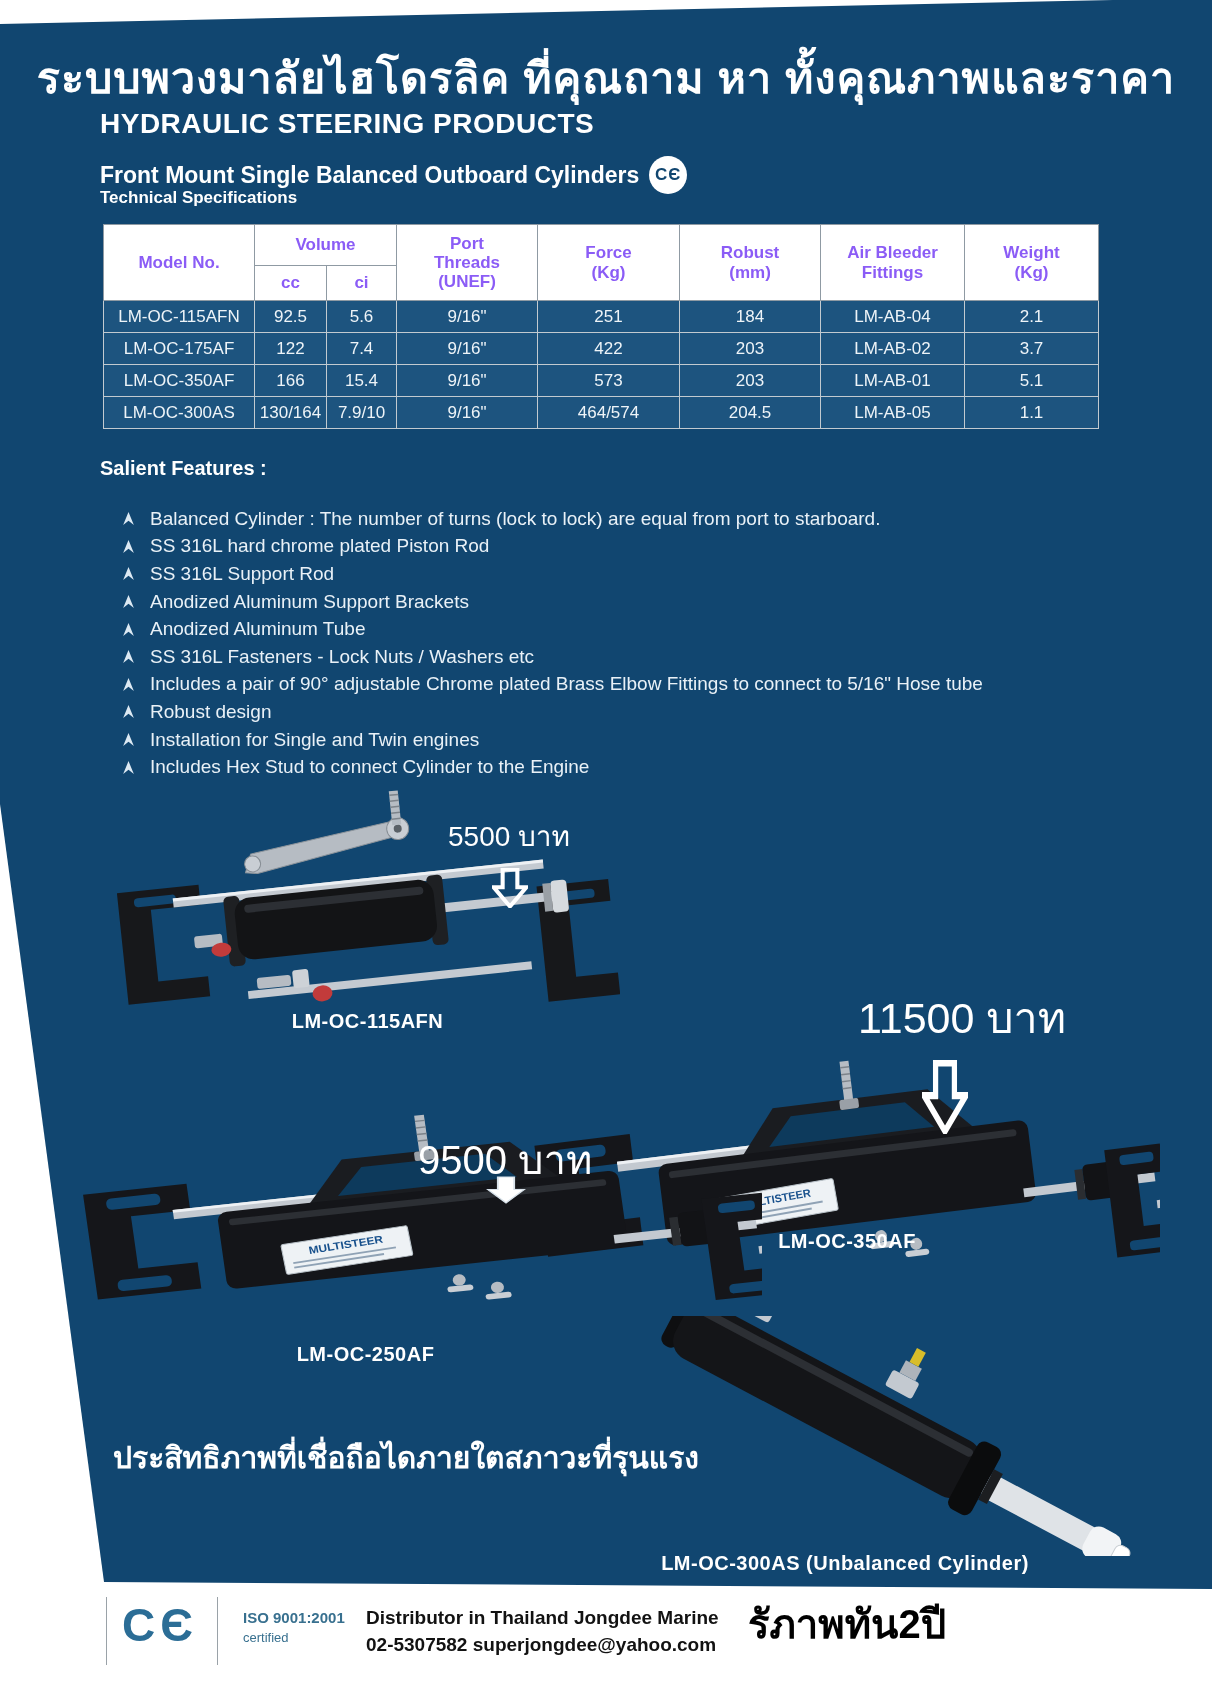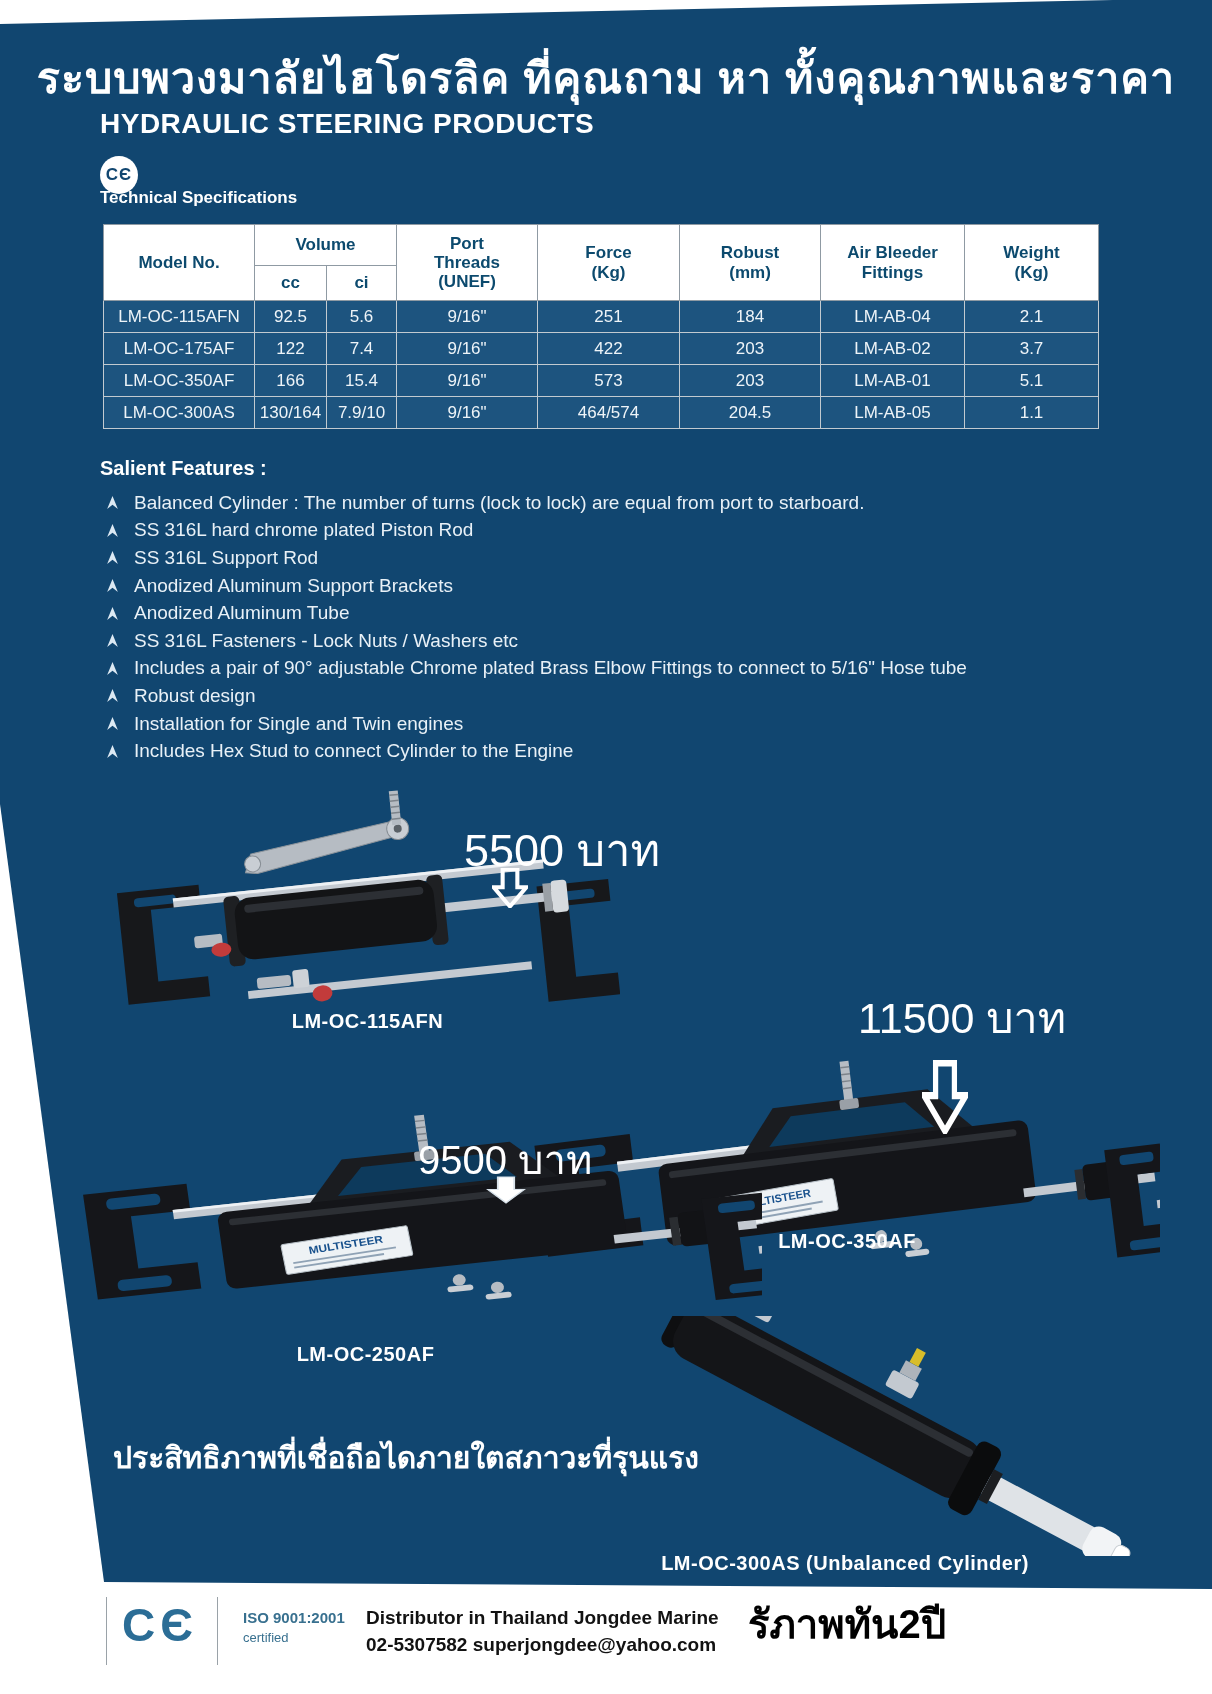--- a/index.html
+++ b/index.html
@@ -9,32 +9,32 @@
         clip-path:polygon(0px 24px,1113px 0px,1212px 0px,1212px 1589px,104px 1582px,0px 804px);}
   .abs{position:absolute;}
   .thai-title{left:0;width:1212px;top:44px;text-align:center;font-size:43px;font-weight:700;color:#fff;letter-spacing:1px;}
   .heading{left:100px;top:108px;font-size:28px;font-weight:700;color:#fff;letter-spacing:.5px;}
   .subrow{left:100px;top:156px;display:flex;align-items:center;gap:10px;}
   .subheading{font-size:23px;font-weight:700;color:#fff;}
   .ce-circle{width:38px;height:38px;border-radius:50%;background:#fff;display:flex;align-items:center;justify-content:center;
              color:#114670;font-weight:700;font-size:17px;letter-spacing:1px;}
   .tech-title{left:100px;top:188px;font-size:17px;font-weight:700;color:#fff;}
   table.spec{position:absolute;left:103px;top:224px;width:995px;border-collapse:collapse;table-layout:fixed;}
-  table.spec th{background:#ffffff;color:#0c4a6e;font-weight:700;font-size:17px;border:1px solid #8f9aa3;
+  table.spec th{background:#ffffff;color:#8b5cf6;font-weight:700;font-size:17px;border:1px solid #8f9aa3;
                 white-space:pre-line;line-height:1.12;padding:2px 0;vertical-align:middle;text-align:center;}
   table.spec td{background:#1d547f;color:#eef4f8;font-size:17px;text-align:center;border:1px solid #c2cad0;
                 height:31px;padding:0;}
   tr.hrow1 th{height:36px;}
   tr.hrow2 th{height:30px;}
   .features-title{left:100px;top:448px;font-size:20px;font-weight:700;color:#fff;margin-top:9px;}
-  .features{left:106px;top:489px;list-style:none;margin:0;padding:0;}
+  .features{left:106px;top:489px;list-style:none;margin:16px;padding:0;}
   .features li{height:27.6px;display:flex;align-items:center;gap:15px;color:#e9f1f7;font-size:19px;}
   .dart{flex:0 0 13px;}
   .price{color:#fff;font-weight:400;white-space:nowrap;}
-  .p1{left:464px;top:814px;font-size:45px;}
+  .p1{left:448px;top:814px;font-size:28px;}
   .p2{left:858px;top:984px;font-size:43px;}
   .p3{left:418px;top:1128px;font-size:40px;}
   .model-label{color:#fff;font-weight:700;font-size:20px;text-align:center;letter-spacing:.5px;white-space:nowrap;}
   .l1{left:285px;top:1010px;width:165px;}
   .l2{left:772px;top:1230px;width:150px;}
   .l3{left:293px;top:1343px;width:145px;}
   .l4{left:650px;top:1552px;width:390px;}
   .tagline{left:113px;top:1434px;font-size:30px;color:#fff;font-weight:600;}
   .sep{width:1px;background:#9aa2a8;height:68px;top:1597px;}
   .ce-footer{left:122px;top:1598px;font-size:46px;font-weight:700;color:#2b6d96;letter-spacing:5px;}
@@ -48,20 +48,21 @@
 <body>
 
 <div class="page">
 
   <div class="blue-panel"></div>
 
   <div class="abs thai-title">ระบบพวงมาลัยไฮโดรลิค ที่คุณถาม หา  ทั้งคุณภาพและราคา</div>
   <div class="abs heading">HYDRAULIC STEERING PRODUCTS</div>
 
   <div class="abs subrow">
+    <span class="subheading">Front Mount Single Balanced Outboard Cylinders</span>
     <span class="ce-circle">
       <span>CЄ</span>
     </span>
   </div>
 
   <div class="abs tech-title">Technical Specifications</div>
 
   <table class="spec">
     <colgroup>
       <col style="width:151px">

